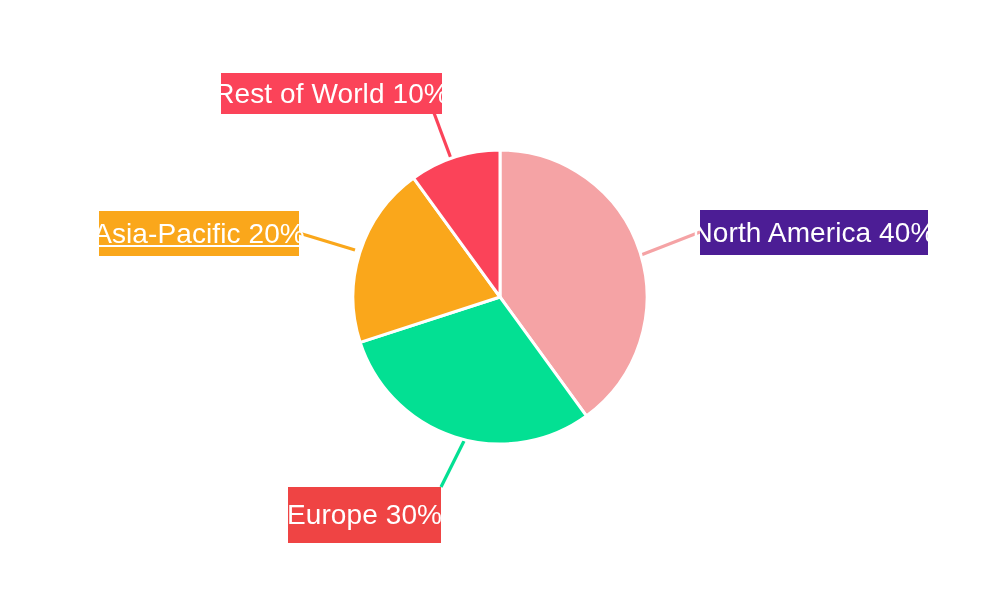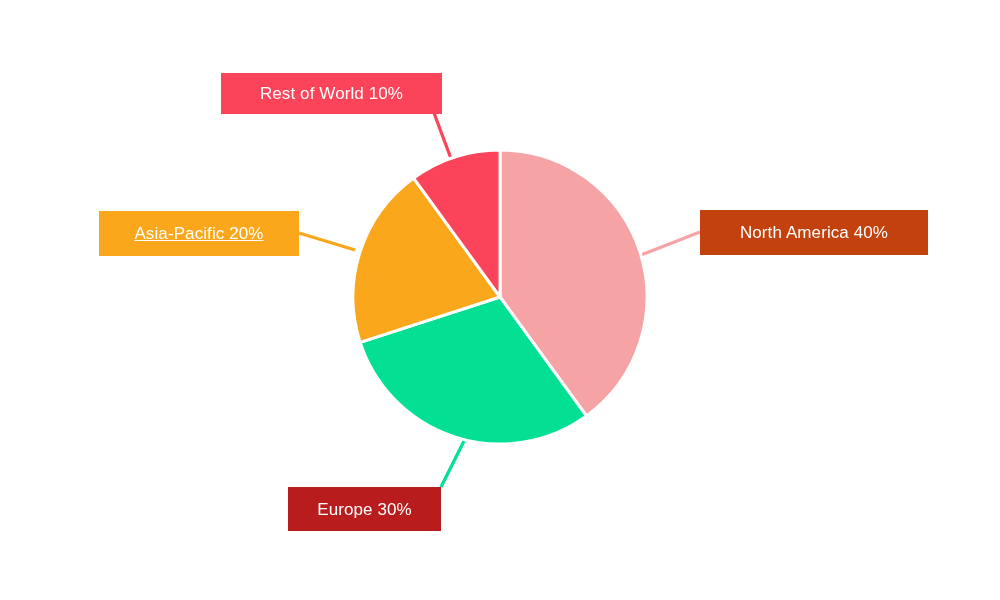--- a/index.html
+++ b/index.html
@@ -36,21 +36,21 @@
     stroke-linecap: butt;
   }
   .data-label {
     position: absolute;
     box-sizing: border-box;
     display: flex;
     align-items: center;
     justify-content: center;
     color: #ffffff;
     font-family: "Liberation Sans", sans-serif;
-    font-size: 17px;
+    font-size: 28px;
     line-height: 1;
     letter-spacing: 0.1px;
     white-space: nowrap;
     padding: 0 9px;
     user-select: none;
   }
 </style>
 </head>
 <body>
 
@@ -66,18 +66,18 @@
     </g>
 
     <g>
       <path class="slice-path" d="M 500 297 L 500.00 150.00 A 147 147 0 0 1 586.40 415.93 Z" fill="#f5a3a5"></path>
       <path class="slice-path" d="M 500 297 L 586.40 415.93 A 147 147 0 0 1 360.19 342.43 Z" fill="#03e093"></path>
       <path class="slice-path" d="M 500 297 L 360.19 342.43 A 147 147 0 0 1 413.60 178.07 Z" fill="#faa71b"></path>
       <path class="slice-path" d="M 500 297 L 413.60 178.07 A 147 147 0 0 1 500.00 150.00 Z" fill="#fb4359"></path>
     </g>
   </svg>
 
-  <div class="data-label" style="left: 700px; top: 210px; width: 228px; height: 45px; background: #c2410c;">North America 40%</div>
-  <div class="data-label" style="left: 288px; top: 487px; width: 153px; height: 44px; background: #b91c1c;">Europe 30%</div>
+  <div class="data-label" style="left: 700px; top: 210px; width: 228px; height: 45px; background: #4c1d95;">North America 40%</div>
+  <div class="data-label" style="left: 288px; top: 487px; width: 153px; height: 56px; background: #ef4444;">Europe 30%</div>
   <div class="data-label" style="left: 99px; top: 211px; width: 200px; height: 45px; background: rgb(250, 167, 27); text-decoration: underline;">Asia-Pacific 20%</div>
   <div class="data-label" style="left: 221px; top: 73px; width: 221px; height: 41px; background: rgb(251, 67, 89);">Rest of World 10%</div>
 
 </div>
 
 </body></html>

